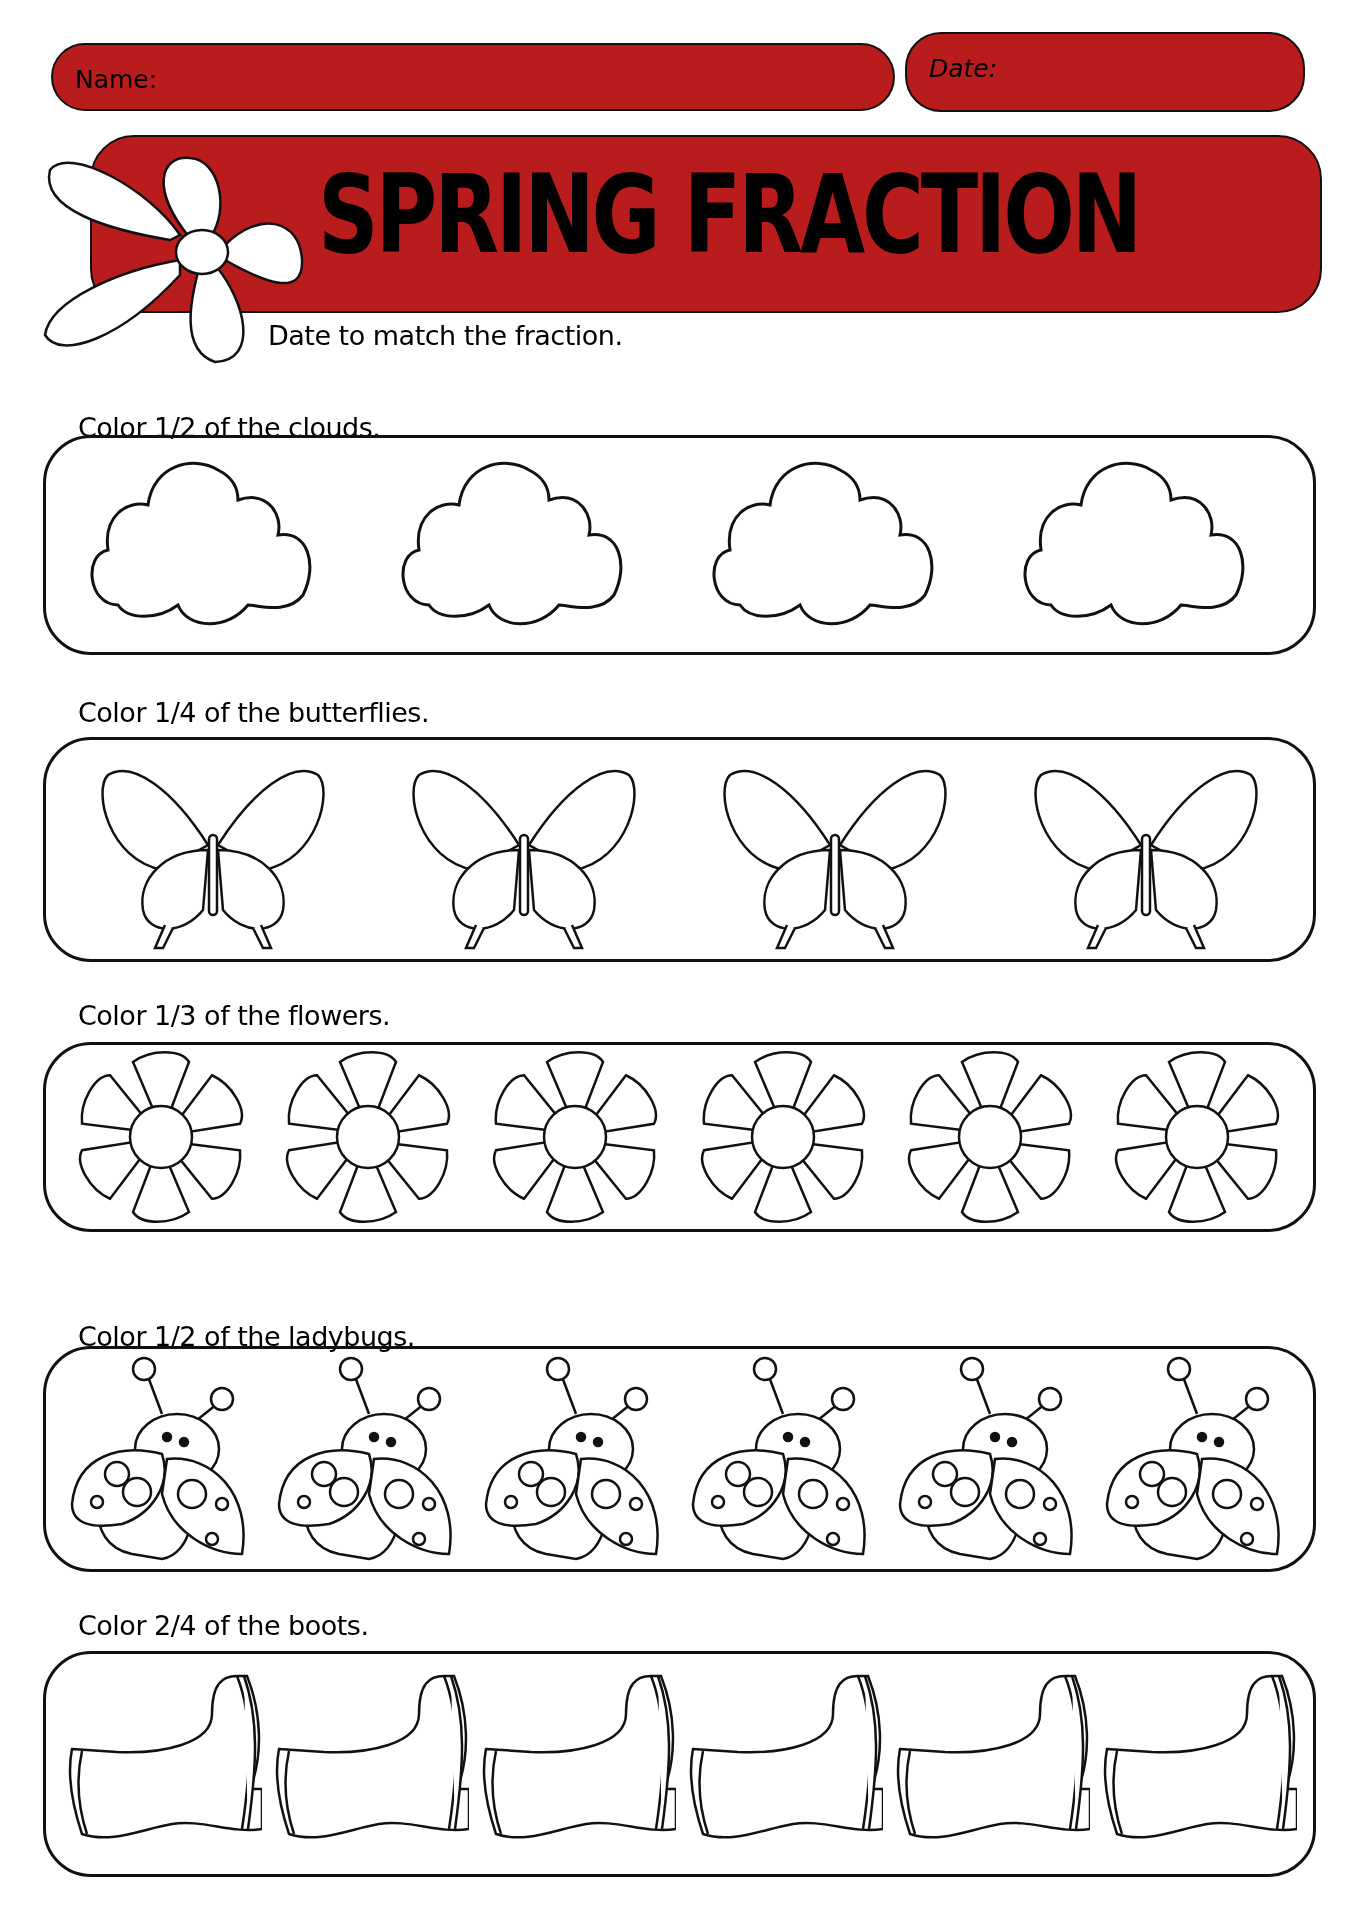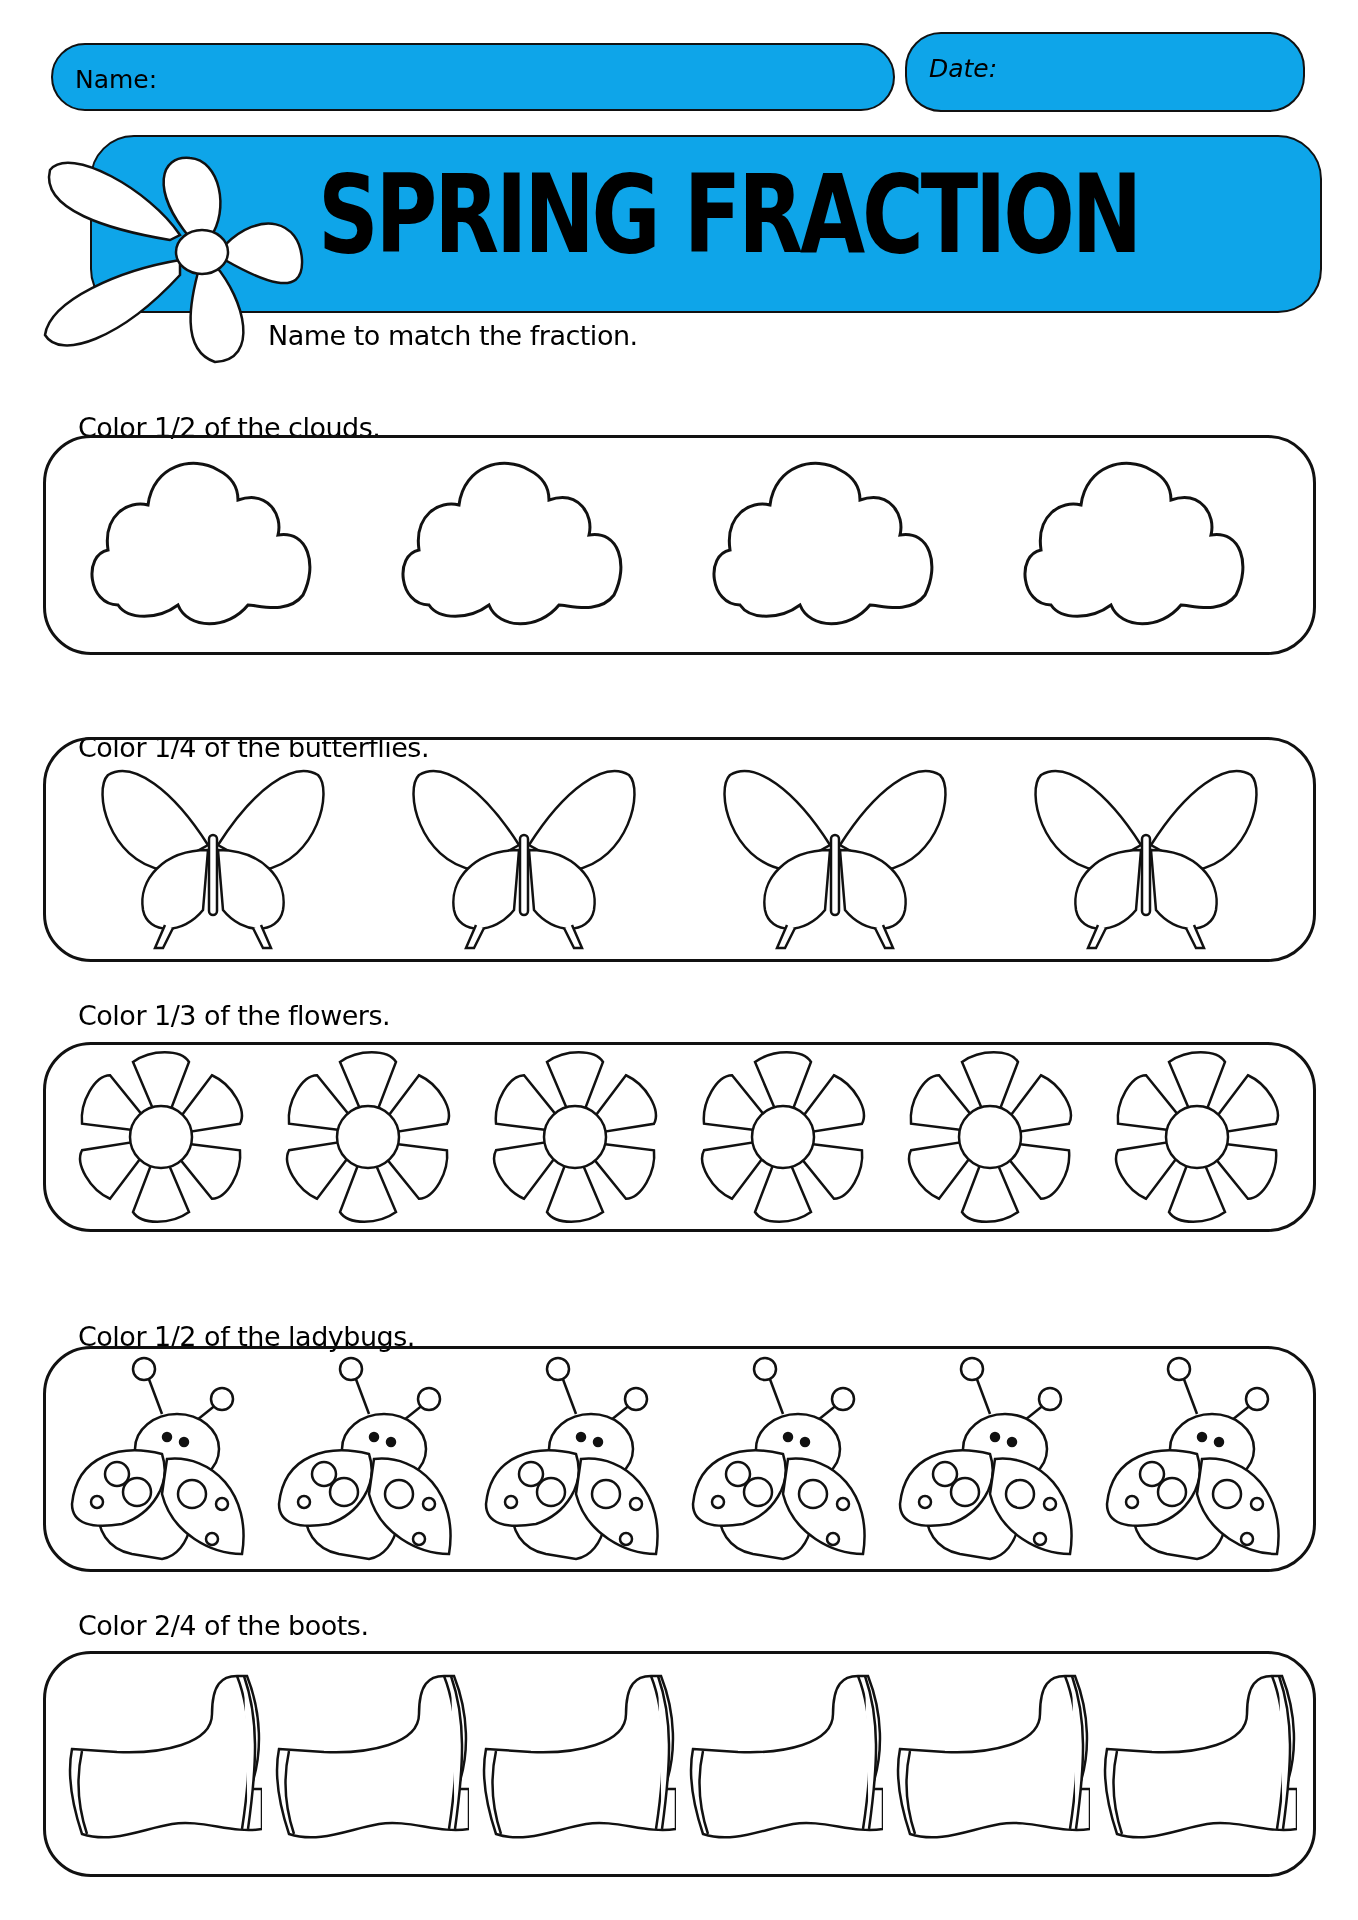--- a/index.html
+++ b/index.html
@@ -1,17 +1,17 @@
 <!DOCTYPE html>
 <html><head>
 <meta charset="utf-8">
 <style>
   html,body{margin:0;padding:0;background:#fff;}
   body{width:1358px;height:1920px;position:relative;overflow:hidden;font-family:"DejaVu Sans","Liberation Sans",sans-serif;color:#000;}
-  .pill{position:absolute;border:2.5px solid #111;border-radius:36px;box-sizing:border-box;background:#0ea5e9;}
+  .pill{position:absolute;border:2.5px solid #111;border-radius:36px;box-sizing:border-box;background:#b91c1c;}
   .label{position:absolute;font-size:27px;letter-spacing:-0.5px;}
   .field-label{position:absolute;font-size:25px;top:20px;left:22px;}
   .title{position:absolute;left:318px;top:150px;font-family:"DejaVu Sans",sans-serif;font-weight:bold;font-size:108px;letter-spacing:-4px;transform:scaleX(0.78);transform-origin:left center;line-height:130px;white-space:nowrap;}
   .box{position:absolute;left:43px;width:1273px;border:3px solid #111;border-radius:48px;box-sizing:border-box;display:flex;justify-content:space-around;align-items:center;padding:0 12px;}
   svg{display:block;}
 </style>
 </head>
 <body>
 
 <div class="pill" style="left:51px;top:43px;width:844px;height:68px;">
@@ -26,39 +26,39 @@
   <g fill="#fff" stroke="#111" stroke-width="2.5">
     <path d="M160 88 C120 40 130 5 160 8 C190 10 200 60 180 88 Z"></path>
     <path d="M140 90 C80 80 10 60 20 20 C40 -5 120 40 150 85 Z"></path>
     <path d="M195 95 C230 60 270 70 272 110 C274 150 230 130 195 110 Z"></path>
     <path d="M150 110 C90 120 20 150 15 185 C30 210 90 190 150 125 Z"></path>
     <path d="M170 115 C160 150 150 200 185 212 C230 210 215 150 185 115 Z"></path>
     <ellipse cx="172" cy="102" rx="26" ry="22"></ellipse>
   </g>
 </svg>
 <div class="title">SPRING FRACTION</div>
-<div class="label" style="left:268px;top:320px;">Name to match the fraction.</div>
+<div class="label" style="left:268px;top:320px;">Date to match the fraction.</div>
 
 <div class="label" style="left:78px;top:392px;margin-top:20px;">Color 1/2 of the clouds.</div>
 <div class="box" style="top:435px;height:220px;">
   <svg width="270" height="180" viewBox="0 0 270 180">
       <path d="M40 150 C10 150 5 100 30 95 C25 60 50 45 70 50 C75 10 115 0 140 15 C160 25 160 40 160 45 C190 35 205 60 200 80 C230 75 240 110 225 140 C210 160 180 150 170 150 C150 175 110 175 100 150 C80 165 50 165 40 150 Z" fill="#fff" stroke="#111" stroke-width="3"></path>
     </svg>
   <svg width="270" height="180" viewBox="0 0 270 180">
       <path d="M40 150 C10 150 5 100 30 95 C25 60 50 45 70 50 C75 10 115 0 140 15 C160 25 160 40 160 45 C190 35 205 60 200 80 C230 75 240 110 225 140 C210 160 180 150 170 150 C150 175 110 175 100 150 C80 165 50 165 40 150 Z" fill="#fff" stroke="#111" stroke-width="3"></path>
     </svg>
   <svg width="270" height="180" viewBox="0 0 270 180">
       <path d="M40 150 C10 150 5 100 30 95 C25 60 50 45 70 50 C75 10 115 0 140 15 C160 25 160 40 160 45 C190 35 205 60 200 80 C230 75 240 110 225 140 C210 160 180 150 170 150 C150 175 110 175 100 150 C80 165 50 165 40 150 Z" fill="#fff" stroke="#111" stroke-width="3"></path>
     </svg>
   <svg width="270" height="180" viewBox="0 0 270 180">
       <path d="M40 150 C10 150 5 100 30 95 C25 60 50 45 70 50 C75 10 115 0 140 15 C160 25 160 40 160 45 C190 35 205 60 200 80 C230 75 240 110 225 140 C210 160 180 150 170 150 C150 175 110 175 100 150 C80 165 50 165 40 150 Z" fill="#fff" stroke="#111" stroke-width="3"></path>
     </svg>
 </div>
 
-<div class="label" style="left:78px;top:697px;margin-top:35px;">Color 1/4 of the butterflies.</div>
+<div class="label" style="left:78px;top:697px;">Color 1/4 of the butterflies.</div>
 <div class="box" style="top:737px;height:225px;">
   <svg width="240" height="200" viewBox="0 0 240 200">
       <g fill="#fff" stroke="#111" stroke-width="2.5">
         <path d="M115 95 C80 40 40 10 15 25 C0 40 15 110 70 120 Z"></path>
         <path d="M125 95 C160 40 200 10 225 25 C240 40 225 110 170 120 Z"></path>
         <path d="M115 100 C70 100 45 130 50 160 C55 185 90 185 110 160 Z"></path>
         <path d="M125 100 C170 100 195 130 190 160 C185 185 150 185 130 160 Z"></path>
         <path d="M72 175 L62 198 L70 198 L80 178"></path>
         <path d="M168 175 L178 198 L170 198 L160 178"></path>
         <rect x="116" y="85" width="8" height="80" rx="4"></rect>

